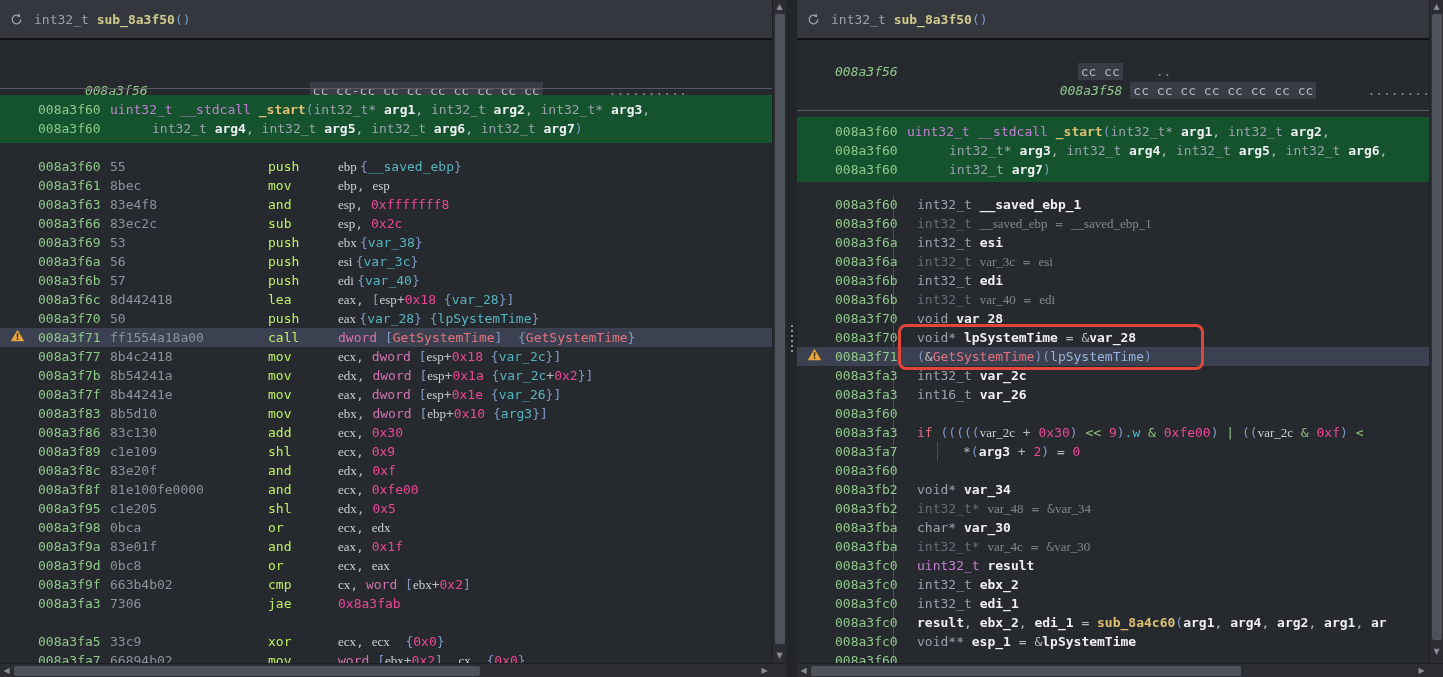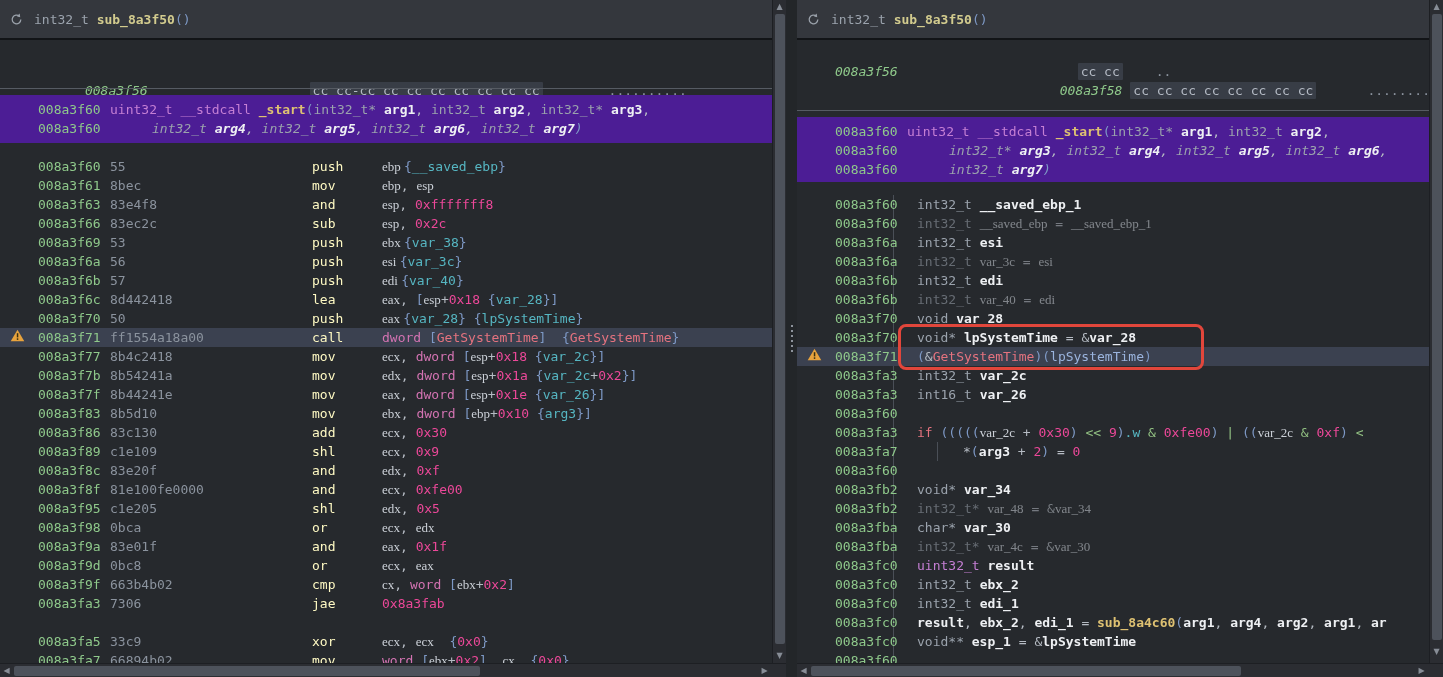--- a/index.html
+++ b/index.html
@@ -19,31 +19,31 @@
   .byterow{position:absolute;left:0;right:0;height:19px;white-space:pre;}
   .byterow .addr{margin-left:38px;color:#8fc98b;font-style:italic;}
   .bytesbox{background:#383d46;color:#b4bac4;padding:1px 3px;border-radius:1px;}
   .ascii{color:#8b939e;}
   .lbyte .bytesbox{margin-left:162px;}
   .lbyte .ascii{margin-left:66px;}
   .rbyte1 .bytesbox{margin-left:180px;}
   .rbyte1 .ascii{margin-left:33px;}
   .rbyte2 .bytesbox{margin-left:8px;}
   .rbyte2 .ascii{margin-left:51px;}
-  .sigblock{position:absolute;left:0;right:0;background:#4c1d95;padding-top:5px;white-space:pre;}
+  .sigblock{position:absolute;left:0;right:0;background:#14532d;padding-top:5px;white-space:pre;}
   .srow{height:19px;}
   .srow .addr{display:inline-block;margin-left:38px;width:72px;color:#8fc98b;}
-  .srow.ind .code{padding-left:42px;font-style:italic;}
+  .srow.ind .code{padding-left:42px;}
   .rows{position:absolute;left:0;right:0;white-space:pre;}
   .lrow,.rrow{position:relative;height:19px;}
   .lrow.sel,.rrow.sel{background:#3b4150;}
   .gut{display:inline-block;width:38px;text-align:left;padding-left:10px;box-sizing:border-box;vertical-align:top;}
   .lrow .addr{display:inline-block;width:72px;color:#8fc98b;}
   .lrow .bytes{display:inline-block;width:158px;color:#8b939e;}
-  .lrow .mn{display:inline-block;width:70px;color:#fef9c3;margin-left:44px;}
+  .lrow .mn{display:inline-block;width:70px;color:#bef264;}
   .rrow .addr{display:inline-block;width:82px;color:#8fc98b;}
   .rrow.dim .code{opacity:.55;}
   .rrow.nest .code{padding-left:46px;margin-top:28px;}
   .rrow.nest::before{content:'';position:absolute;left:140px;top:0;bottom:0;width:1px;background:#4a4f57;}
   #scopeline{position:absolute;left:96px;top:195px;height:467px;width:1px;background:#4a4f57;}
   .tk-t{color:#9ba3ad;}
   .tk-k{color:#c57fd4;}
   .tk-f{color:#dec172;font-weight:bold;}
   .tk-v{color:#eef0f3;font-weight:bold;}
   .tk-r{color:#ccd1d8;font-family:Liberation Serif, serif;}

